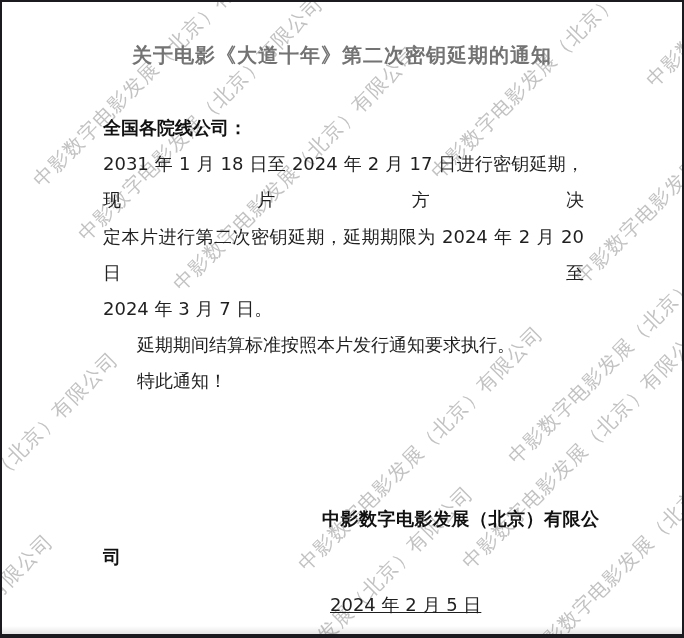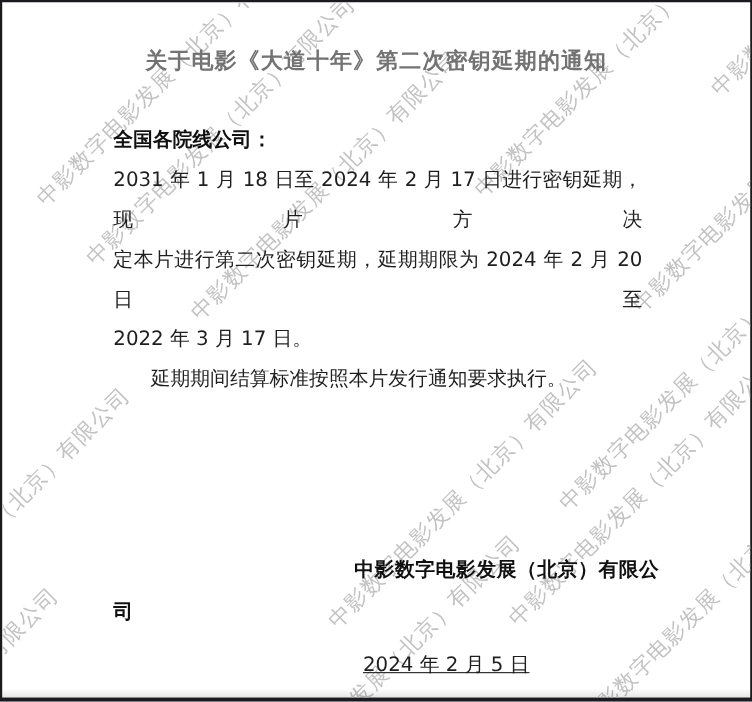--- a/index.html
+++ b/index.html
@@ -81,22 +81,23 @@
   </div>
 
   <div class="content">
 
     <div class="title">关于电影《大道十年》第二次密钥延期的通知</div>
 
     <div class="body-block">
       <div class="line bold">全国各院线公司：</div>
       <div class="line just">2031 年 1 月 18 日至 2024 年 2 月 17 日进行密钥延期，现片方决</div>
       <div class="line just">定本片进行第二次密钥延期，延期期限为 2024 年 2 月 20 日至</div>
-      <div class="line">2022 年 3 月 17 日。</div>
+      <div class="line">2024 年 3 月 7 日。</div>
       <div class="line indent">延期期间结算标准按照本片发行通知要求执行。</div>
+      <div class="line indent">特此通知！</div>
     </div>
 
     <div class="sig1 bold">中影数字电影发展（北京）有限公</div>
     <div class="sig2 bold">司</div>
     <div class="date">2024 年 2 月 5 日</div>
 
   </div>
 
   <div class="bottom-shade"></div>
 

